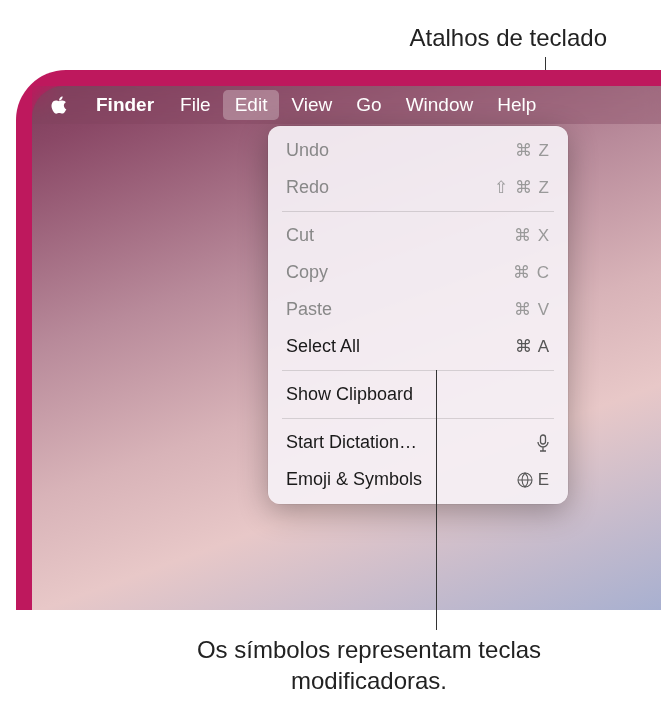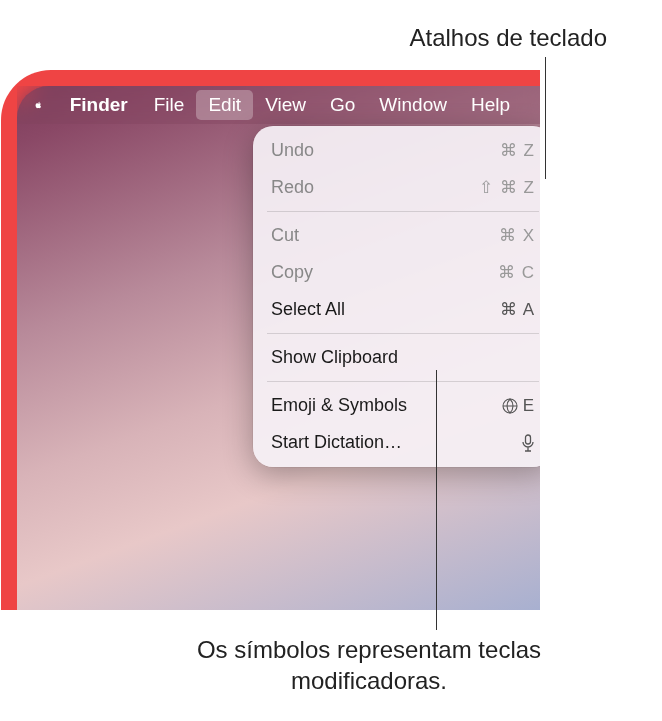--- a/index.html
+++ b/index.html
@@ -40,24 +40,24 @@
       left: 120px;
       right: 44px;
       font-size: 24px;
       color: #222;
       text-align: center;
       line-height: 1.3;
     }
     .device-frame {
       position: absolute;
       top: 70px;
-      left: 1px;
-      width: 539px;
+      left: 16px;
+      width: 645px;
       height: 540px;
-      background: #ef4444;
+      background: #be185d;
       border-top-left-radius: 50px;
       padding: 16px 0 0 16px;
       overflow: hidden;
     }
     .screen {
       width: 100%;
       height: 100%;
       border-top-left-radius: 32px;
       background: linear-gradient(160deg, #7d3b5a 0%, #8a4866 8%, #b88a9a 35%, #d8b3b8 55%, #e8c8c8 70%, #a8b0d0 100%);
       overflow: hidden;
@@ -92,21 +92,21 @@
     }
     .menu-item.active {
       background: rgba(255,255,255,0.28);
     }
     .dropdown {
       position: absolute;
       top: 40px;
       left: 236px;
       width: 300px;
       background: rgba(245, 240, 245, 0.93);
-      border-radius: 20px;
+      border-radius: 12px;
       box-shadow: 0 8px 30px rgba(0,0,0,0.3), 0 0 0 0.5px rgba(0,0,0,0.1);
       padding: 6px 0;
       font-size: 18px;
       color: #1a1a1a;
     }
     .dropdown-item {
       display: flex;
       justify-content: space-between;
       align-items: center;
       padding: 5px 18px;
@@ -174,49 +174,53 @@
       </div>
       <div class="separator"></div>
       <div class="dropdown-item disabled">
         <span>Cut</span>
         <span class="shortcut">⌘ X</span>
       </div>
       <div class="dropdown-item disabled">
         <span>Copy</span>
         <span class="shortcut">⌘ C</span>
       </div>
+      <div class="dropdown-item disabled">
+        <span>Paste</span>
+        <span class="shortcut">⌘ V</span>
+      </div>
       <div class="dropdown-item">
         <span>Select All</span>
         <span class="shortcut">⌘ A</span>
       </div>
       <div class="separator"></div>
       <div class="dropdown-item">
         <span>Show Clipboard</span>
       </div>
       <div class="separator"></div>
+      <div class="dropdown-item">
+        <span>Start Dictation…</span>
+        <span class="shortcut mic-icon">
+          <svg width="14" height="18" viewBox="0 0 14 18" fill="none" stroke="#555" stroke-width="1.3">
+              <rect x="4.5" y="1" width="5" height="9" rx="2.5"></rect>
+              <path d="M2 8a5 5 0 0 0 10 0M7 13v4M4 17h6"></path>
+            </svg>
+        </span>
+      </div>
       <div class="dropdown-item">
         <span>Emoji &amp; Symbols</span>
         <span class="shortcut">
           <span class="globe-icon">
             <svg width="16" height="16" viewBox="0 0 16 16" fill="none" stroke="#555" stroke-width="1.1">
                 <circle cx="8" cy="8" r="7"></circle>
                 <path d="M1 8h14M8 1c2 2 3 4.5 3 7s-1 5-3 7c-2-2-3-4.5-3-7s1-5 3-7z"></path>
               </svg>
           </span>
           <span style="margin-left:3px">E</span>
         </span>
       </div>
-      <div class="dropdown-item">
-        <span>Start Dictation…</span>
-        <span class="shortcut mic-icon">
-          <svg width="14" height="18" viewBox="0 0 14 18" fill="none" stroke="#555" stroke-width="1.3">
-              <rect x="4.5" y="1" width="5" height="9" rx="2.5"></rect>
-              <path d="M2 8a5 5 0 0 0 10 0M7 13v4M4 17h6"></path>
-            </svg>
-        </span>
-      </div>
     </div>
 
   </div>
 </div>
 
 <div class="callout-line-bottom"></div>
 <div class="callout-bottom">Os símbolos representam teclas modificadoras.</div>
 
 </body></html>

